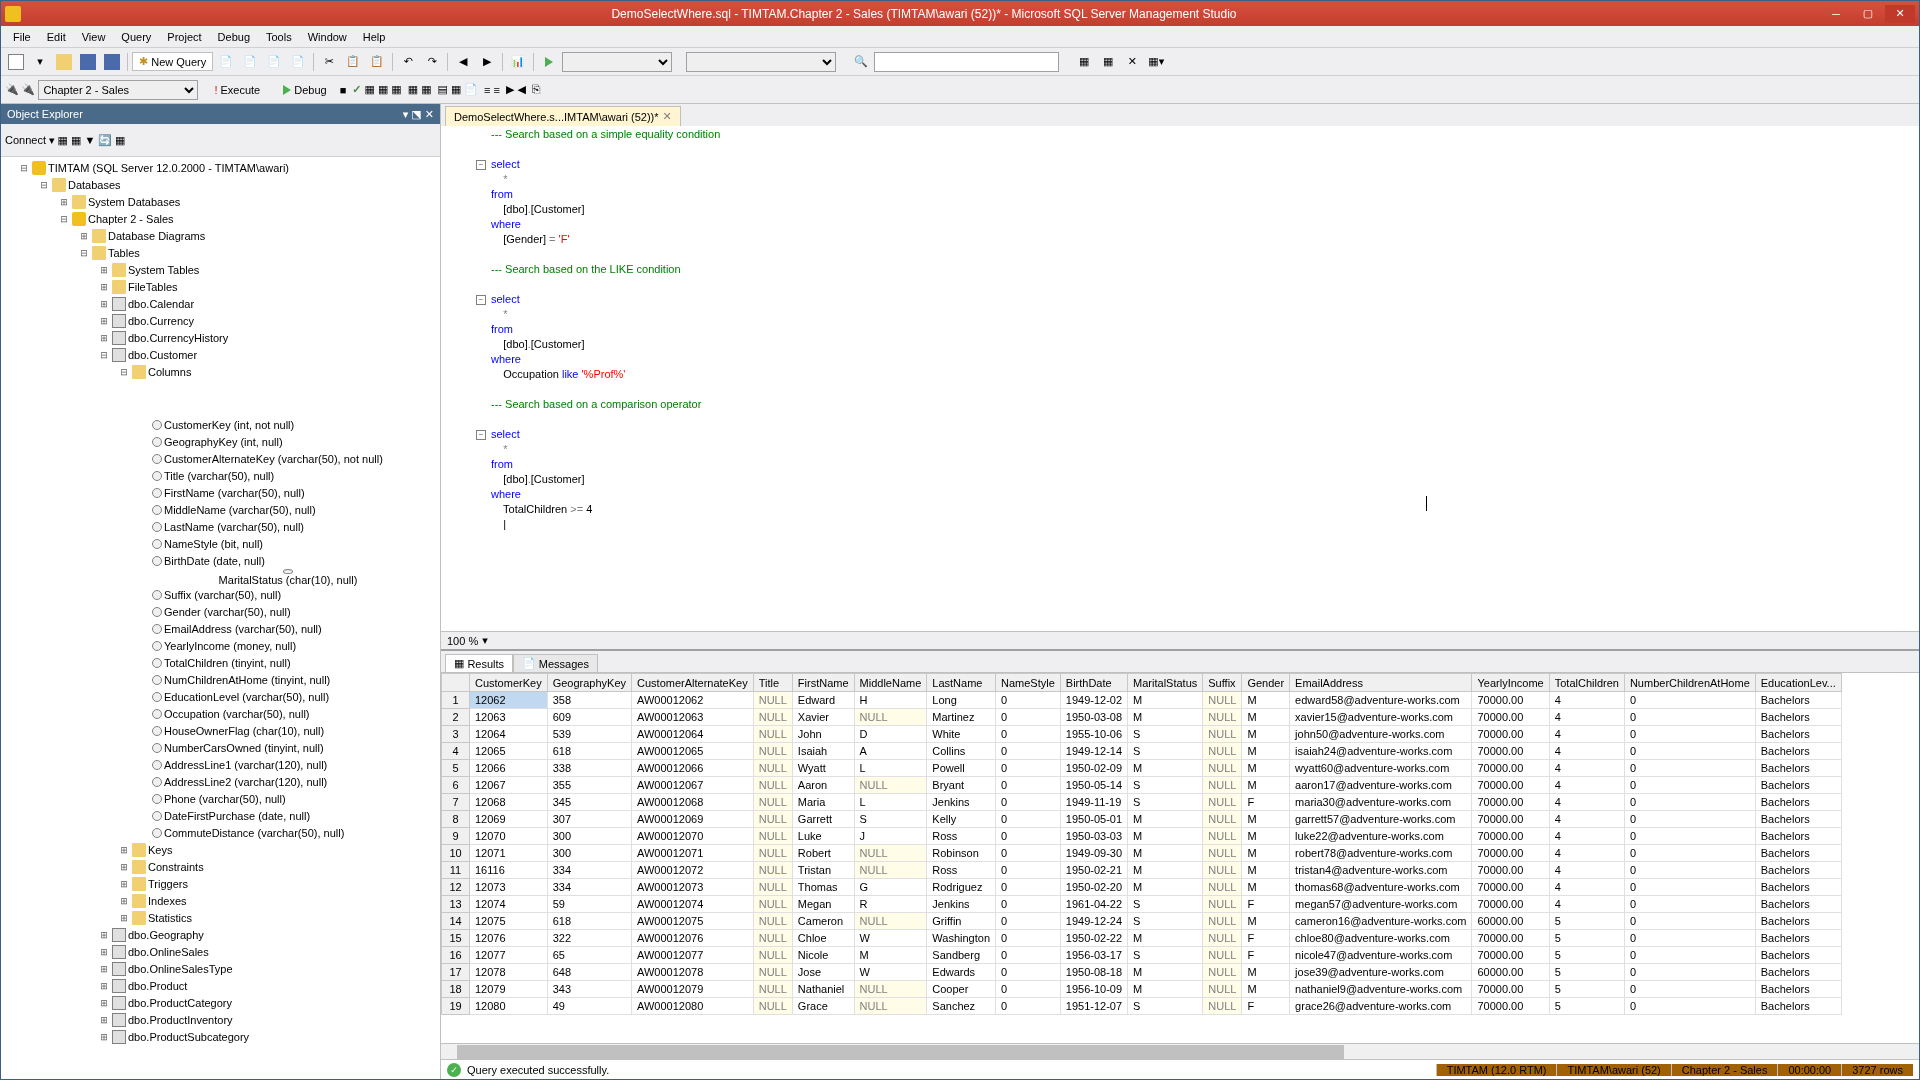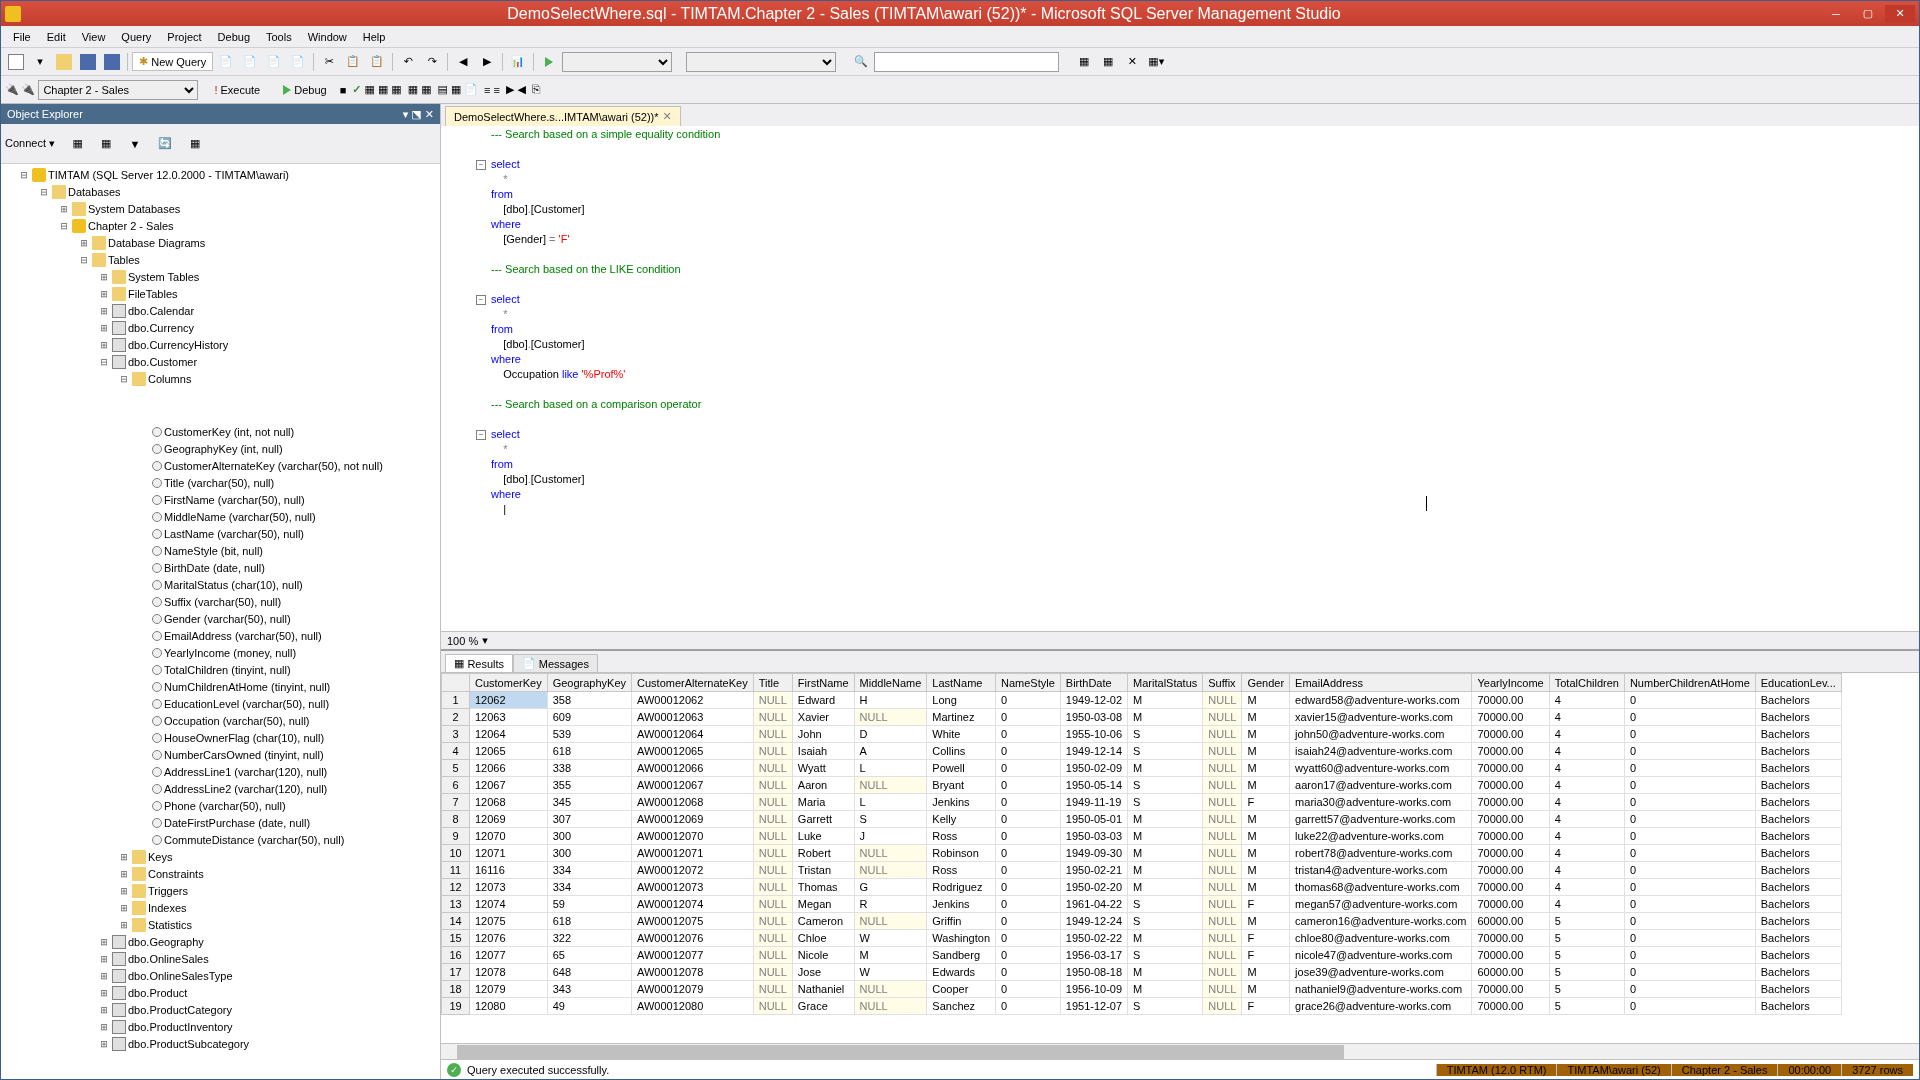--- a/index.html
+++ b/index.html
@@ -1,37 +1,37 @@
 <!DOCTYPE html>
 <html><head>
 <meta charset="utf-8">
 <style>
 * { margin: 0; padding: 0; box-sizing: border-box; font-family: 'Segoe UI', Tahoma, sans-serif; font-size: 11px; }
 body { background: #fff; overflow: hidden; }
 .window { width: 1920px; height: 1080px; display: flex; flex-direction: column; background: #efeff2; border: 1px solid #3a5f8a; }
 .title-bar { height: 25px; background: linear-gradient(to bottom, #d94f3f, #c23e2e); color: #fff; display: flex; align-items: center; padding: 0 4px; }
 .title-bar .icon { width: 16px; height: 16px; background: #f0c020; margin-right: 6px; border-radius: 2px; }
-.title-bar .title { flex: 1; text-align: center; font-size: 16px; }
+.title-bar .title { flex: 1; text-align: center; font-size: 12px; }
 .title-bar .win-btns { display: flex; gap: 2px; }
 .title-bar .win-btn { width: 30px; height: 18px; display: flex; align-items: center; justify-content: center; cursor: pointer; }
 .title-bar .win-btn.close { background: #c0392b; }
 .menu-bar { height: 22px; background: #efeff2; display: flex; align-items: center; padding: 0 4px; border-bottom: 1px solid #d0d0d0; }
 .menu-bar span { padding: 2px 8px; cursor: pointer; }
 .toolbar { height: 28px; background: #efeff2; display: flex; align-items: center; padding: 2px 4px; border-bottom: 1px solid #d0d0d0; gap: 2px; }
 .toolbar .tbtn { width: 22px; height: 22px; display: flex; align-items: center; justify-content: center; cursor: pointer; border: 1px solid transparent; }
 .toolbar .sep { width: 1px; height: 18px; background: #c0c0c0; margin: 0 2px; }
 .toolbar .newq { padding: 2px 6px; border: 1px solid #c0c0c0; background: #fff; cursor: pointer; display: flex; align-items: center; gap: 3px; }
 .toolbar select, .toolbar input { height: 20px; border: 1px solid #a0a0a0; font-size: 11px; padding: 0 3px; }
 .toolbar2 { height: 28px; background: #efeff2; display: flex; align-items: center; padding: 2px 4px; border-bottom: 1px solid #c0c0c0; gap: 3px; }
 .toolbar2 select { width: 160px; height: 20px; border: 1px solid #a0a0a0; font-size: 11px; }
 .toolbar2 .ex { padding: 2px 10px; cursor: pointer; display: flex; align-items: center; gap: 3px; }
 .main { flex: 1; display: flex; overflow: hidden; }
 .obj-exp { width: 440px; background: #fff; border-right: 1px solid #c0c0c0; display: flex; flex-direction: column; }
 .obj-exp .header { height: 20px; background: #4a6a8a; color: #fff; padding: 2px 6px; display: flex; align-items: center; justify-content: space-between; }
-.obj-exp .conn { height: 40px; background: #efeff2; border-bottom: 1px solid #d0d0d0; display: flex; align-items: center; padding: 0 4px; gap: 18px; }
+.obj-exp .conn { height: 33px; background: #efeff2; border-bottom: 1px solid #d0d0d0; display: flex; align-items: center; padding: 0 4px; gap: 3px; }
 .obj-exp .tree { flex: 1; overflow: auto; padding: 2px; background: #fff; }
 .tree-node { display: flex; align-items: center; height: 17px; cursor: pointer; white-space: nowrap; }
 .tree-node .exp { width: 12px; text-align: center; color: #606060; font-size: 9px; }
 .tree-node .ticon { width: 14px; height: 14px; margin: 0 2px; display: inline-block; }
 .tree-node .ticon.db { background: #f0c020; border-radius: 2px; }
 .tree-node .ticon.folder { background: #f0d070; border-radius: 1px; }
 .tree-node .ticon.table { background: #e0e0e0; border: 1px solid #808080; }
 .tree-node .ticon.col { width: 10px; height: 10px; background: #f0f0f0; border: 1px solid #808080; border-radius: 50%; }
 .editor-side { flex: 1; display: flex; flex-direction: column; background: #fff; overflow: hidden; }
 .tabs { height: 22px; background: #efeff2; display: flex; align-items: flex-end; padding-left: 4px; }
@@ -307,21 +307,21 @@
           <div class="tree-node" style="padding-left: 135px;">
             <span class="exp"></span>
             <span class="ticon col"></span>
             <span>NameStyle (bit, null)</span>
           </div>
           <div class="tree-node" style="padding-left: 135px;">
             <span class="exp"></span>
             <span class="ticon col"></span>
             <span>BirthDate (date, null)</span>
           </div>
-          <div class="tree-node" style="padding-left: 135px;">
+          <div class="tree-node" style="padding-left: 135px; flex-direction: column;">
             <span class="exp"></span>
             <span class="ticon col"></span>
             <span>MaritalStatus (char(10), null)</span>
           </div>
           <div class="tree-node" style="padding-left: 135px;">
             <span class="exp"></span>
             <span class="ticon col"></span>
             <span>Suffix (varchar(50), null)</span>
           </div>
           <div class="tree-node" style="padding-left: 135px;">
@@ -484,20 +484,21 @@
         <div class="line"><span class="kw">where</span></div>
         <div class="line">    Occupation <span class="kw">like</span> <span class="str">'%Prof%'</span></div>
         <div class="line"></div>
         <div class="line"><span class="com">--- Search based on a comparison operator</span></div>
         <div class="line"></div>
         <div class="line"><span class="fold">−</span><span class="kw">select</span></div>
         <div class="line">    <span class="op">*</span></div>
         <div class="line"><span class="kw">from</span></div>
         <div class="line">    [dbo]<span class="op">.</span>[Customer]</div>
         <div class="line"><span class="kw">where</span></div>
+        <div class="line">    TotalChildren <span class="op">&gt;=</span> 4</div>
         <div class="line">    |</div>
         <div class="ed-caret"></div>
       </div>
 
       <div class="zoom-bar">
         <span>100 %</span>
           <span>▾</span>
       </div>
 
       <div class="results-panel">

